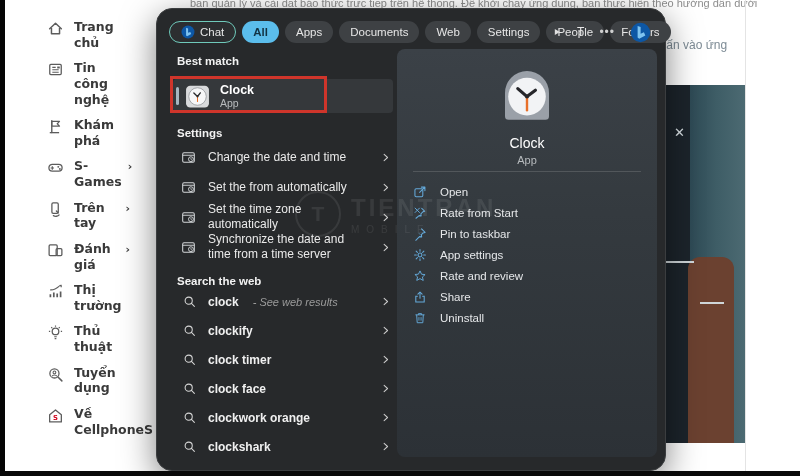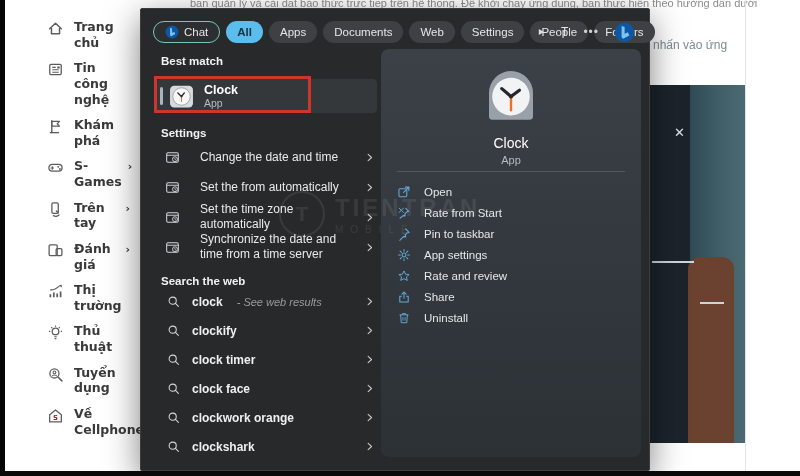--- a/index.html
+++ b/index.html
@@ -20,22 +20,22 @@
   .bg-shot .line1{position:absolute;left:2px;top:176px;width:42px;height:2px;background:#cfd6d9;}
   .bg-shot .line2{position:absolute;left:50px;top:217px;width:24px;height:2px;background:#cfd6d9;}
   
   .sidebar{position:absolute;left:5px;top:0;width:125px;height:471px;background:#ffffff;z-index:2;
            padding:14px 0 0 42px;box-sizing:border-box;font-family:"DejaVu Sans",sans-serif;}
   .side-item{display:flex;align-items:flex-start;gap:10px;padding:5px 0;min-height:19px;cursor:pointer;}
   .side-item .icon{width:17px;height:17px;color:#5c5c5c;flex:none;margin-top:1px;}
   .side-item .lbl{font-size:12.5px;font-weight:600;color:#3a3a3a;width:80px;line-height:1.25;}
   .side-item .arrow{font-size:11px;font-weight:700;color:#3a3a3a;margin-left:-4px;margin-top:2px;}
   
-  .panel{position:absolute;left:140px;top:8px;width:510px;height:463px;background:#27292b;
-         border-radius:2px;border:1px solid #3b3d3f;box-sizing:border-box;z-index:4;
+  .panel{position:absolute;left:156px;top:8px;width:510px;height:463px;background:#27292b;
+         border-radius:16px;border:1px solid #3b3d3f;box-sizing:border-box;z-index:4;
          box-shadow:0 10px 34px rgba(0,0,0,.5);color:#e8e8e8;padding-left:40px;}
   .tabs{position:absolute;left:12px;top:12px;display:flex;gap:6px;align-items:center;}
   .tab{height:22px;padding:0 11px;border-radius:12px;background:#3e4144;color:#e6e6e6;
        font-size:11.5px;display:flex;align-items:center;gap:5px;box-sizing:border-box;cursor:pointer;white-space:nowrap;}
   .tab.t-chat{background:#2c2e30;border:1px solid #6fcabb;}
   .tab.t-active{background:#5bbdec;color:#123243;font-weight:bold;}
   .tab .icon{width:14px;height:14px;}
   .tabs-right{position:absolute;right:14px;top:12px;height:22px;display:flex;gap:15px;align-items:center;z-index:2;}
   .play-btn{width:10px;height:10px;color:#e0e0e0;cursor:pointer;}
   .t-badge{font-size:12px;color:#e6e6e6;cursor:pointer;}
@@ -45,21 +45,21 @@
   .lbl-best{top:46px;} .lbl-settings{top:118px;} .lbl-web{top:266px;}
   .best-row{position:absolute;left:16px;top:70px;width:220px;height:34px;background:#35383b;
             border-radius:4px;display:flex;align-items:center;gap:10px;padding-left:12px;box-sizing:border-box;cursor:pointer;}
   .best-row::before{content:"";position:absolute;left:3px;top:8px;width:3px;height:18px;background:#a5b6c0;border-radius:2px;}
   .best-icon{width:25px;height:25px;flex:none;}
   .best-title{font-size:12.5px;font-weight:bold;color:#ffffff;line-height:1.15;}
   .best-sub{font-size:10.5px;color:#b9bcbe;line-height:1.2;}
   .red-box{position:absolute;left:13px;top:67px;width:157px;height:37px;border:3px solid #cf352b;
            box-sizing:border-box;z-index:8;pointer-events:none;}
   .slist{position:absolute;left:14px;top:133px;width:226px;display:flex;flex-direction:column;}
-  .srow{display:flex;align-items:center;gap:20px;min-height:30px;padding:0 6px 0 10px;cursor:pointer;border-radius:4px;}
+  .srow{display:flex;align-items:center;gap:12px;min-height:30px;padding:0 6px 0 10px;cursor:pointer;border-radius:4px;}
   .srow .icon{width:15px;height:15px;color:#d3d6d9;flex:none;}
   .srow .lbl{flex:1;font-size:12px;color:#eaeaea;line-height:1.25;}
   .srow .chev{width:11px;height:11px;color:#cdcdcd;flex:none;}
   .wlist{position:absolute;left:14px;top:278px;width:226px;display:flex;flex-direction:column;}
   .wrow{display:flex;align-items:center;gap:12px;height:29px;padding:0 6px 0 12px;cursor:pointer;border-radius:4px;}
   .wrow .icon{width:13px;height:13px;color:#d6d6d6;flex:none;}
   .wrow .lbl{font-size:12px;font-weight:bold;color:#f0f0f0;}
   .wrow .note{font-size:11px;color:#9b9b9b;margin-left:2px;flex:1;font-style:italic;}
   .wrow .chev{width:11px;height:11px;color:#cdcdcd;flex:none;margin-left:auto;}
   

